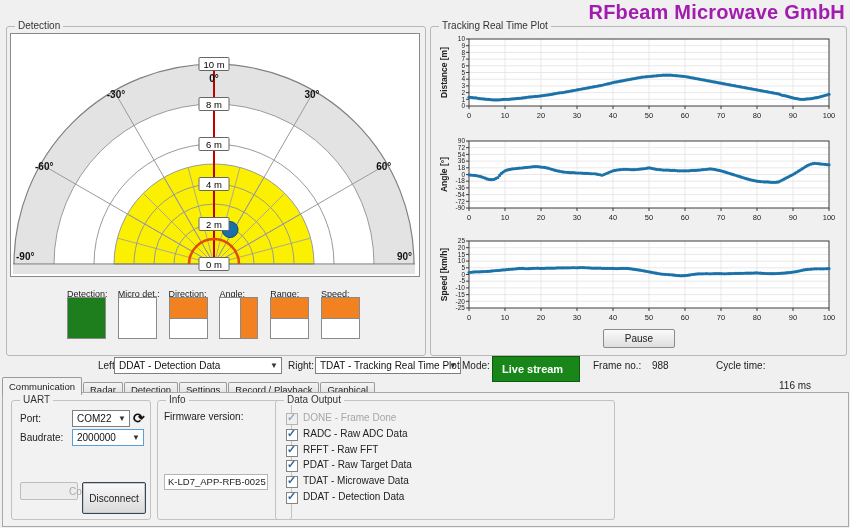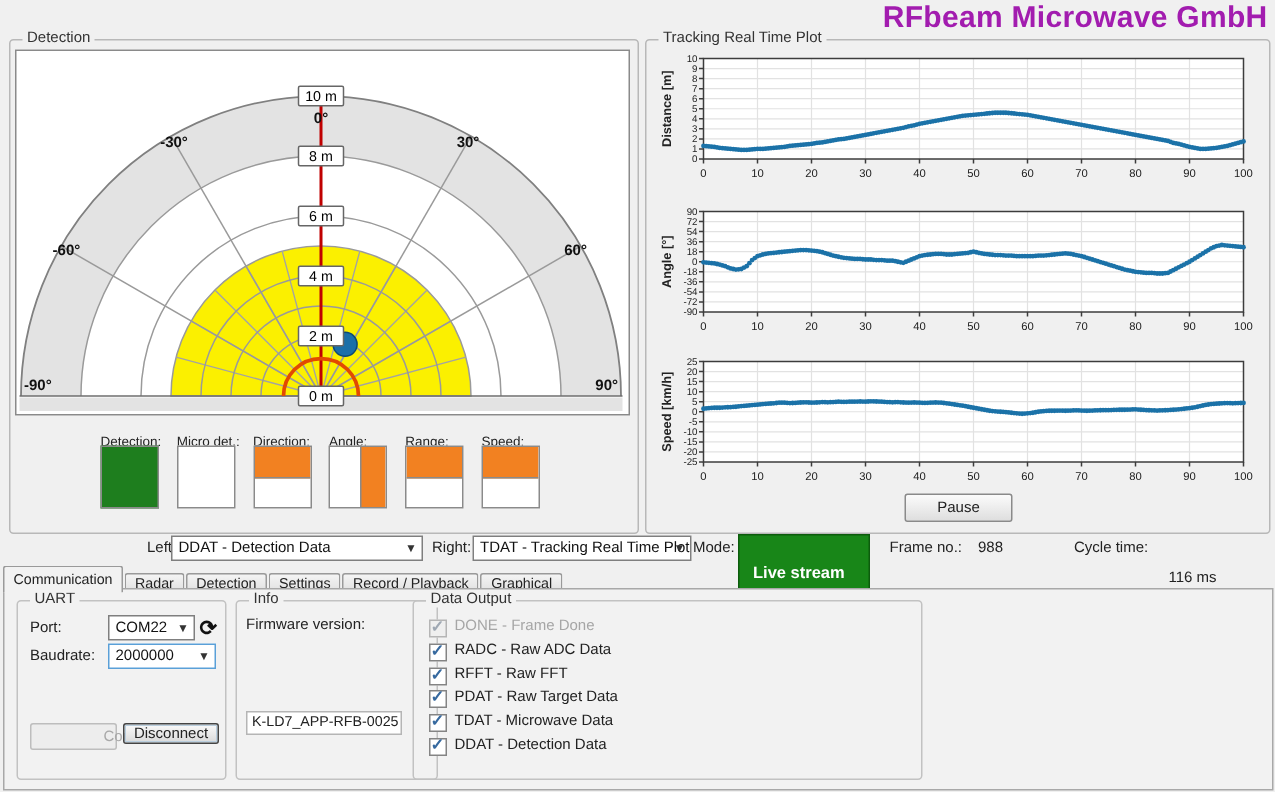--- a/index.html
+++ b/index.html
@@ -18,21 +18,21 @@
   .ind-box{position:absolute;top:8px;left:0;width:37px;height:40px;background:#fff;border:1px solid #8a8a8a;overflow:hidden;}
   .ind-part{position:absolute;}
   .plot{position:absolute;left:7px;}
   .pause{position:absolute;left:172px;top:302px;width:72px;height:19px;
     background:linear-gradient(#fbfbfb,#dedede);border:1px solid #8a8a8a;border-radius:2px;
     font-size:10px;font-family:"Liberation Sans",sans-serif;color:#222;}
   .lbl{position:absolute;font-size:10px;color:#222;white-space:nowrap;}
   .val{position:absolute;font-size:10px;color:#222;white-space:nowrap;}
   .combo{position:absolute;height:15px;background:#fff;border:1px solid #7f7f7f;font-size:10px;line-height:15px;padding-left:4px;color:#111;white-space:nowrap;overflow:hidden;}
   .combo .arr{position:absolute;right:3px;top:0;font-size:8px;color:#333;}
-  .badge{position:absolute;height:16px;line-height:16px;background:#188618;border:1px solid #0c5c0c;color:#fff;font-weight:bold;font-size:11px;padding:17px 9px;}
+  .badge{position:absolute;height:16px;line-height:16px;background:#188618;border:1px solid #0c5c0c;color:#fff;font-weight:bold;font-size:11px;padding:4px 9px;}
   .tabbar{position:absolute;left:2px;top:377px;height:17px;}
   .tab{display:inline-block;height:14px;line-height:14px;padding:0 6px;margin-right:1px;font-size:9.5px;
     background:linear-gradient(#f4f4f4,#dcdcdc);border:1px solid #9a9a9a;border-bottom:none;
     border-radius:2px 2px 0 0;vertical-align:bottom;color:#222;position:relative;top:2px;}
   .tab.active{height:17px;line-height:17px;background:#f2f2f2;top:0;z-index:3;}
   .bottom-panel{position:absolute;left:2px;top:392px;width:845px;height:133px;background:#f2f2f2;border:1px solid #a8a8a8;z-index:2;}
   .btn{position:absolute;background:linear-gradient(#fafafa,#dadada);border:1px solid #8a8a8a;border-radius:2px;
     font-size:10px;font-family:"Liberation Sans",sans-serif;color:#222;}
   .btn.disabled{color:#a8a8a8;background:#ededed;border-color:#bdbdbd;}
   .btn.default{border:1px solid #444;box-shadow:inset 0 0 0 1px #b9cede;}
@@ -978,21 +978,21 @@
         <span>COM22</span>
         <span class="arr">▼</span>
       </div>
       <span class="refresh" style="left:121px;top:10px;">⟳</span>
       <span class="lbl" style="left:8px;top:31px;">Baudrate:</span>
       <div class="combo" style="left:60px;top:28px;width:66px;border-color:#5aa0d8;">
         <span>2000000</span>
         <span class="arr">▼</span>
       </div>
       <button class="btn disabled" style="left:8px;top:81px;width:58px;height:18px;padding-left:48px;">Connect</button>
-      <button class="btn default" style="left:70px;top:81px;width:64px;height:14px;">Disconnect</button>
+      <button class="btn default" style="left:70px;top:81px;width:64px;height:32px;">Disconnect</button>
     </div>
 
     <div class="group" style="left:154px;top:7px;width:114px;height:118px;border-color:#c2c2c2;padding-left:19px;">
       <span class="gtitle panel-gtitle">Info</span>
       <span class="lbl" style="left:6px;top:10px;">Firmware version:</span>
       <div class="field" style="left:6px;top:25px;width:96px;height:14px;margin-top:48px;">K-LD7_APP-RFB-0025</div>
     </div>
 
     <div class="group" style="left:272px;top:7px;width:338px;height:118px;border-color:#c2c2c2;">
       <span class="gtitle panel-gtitle">Data Output</span>

